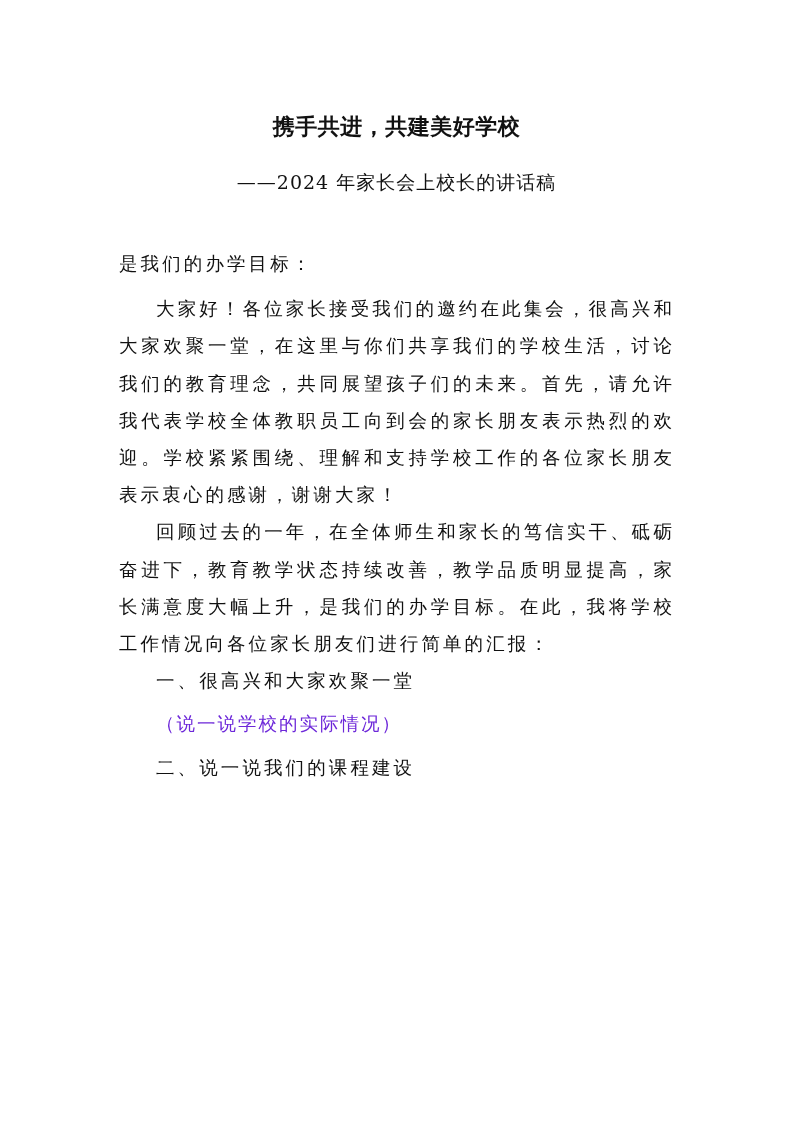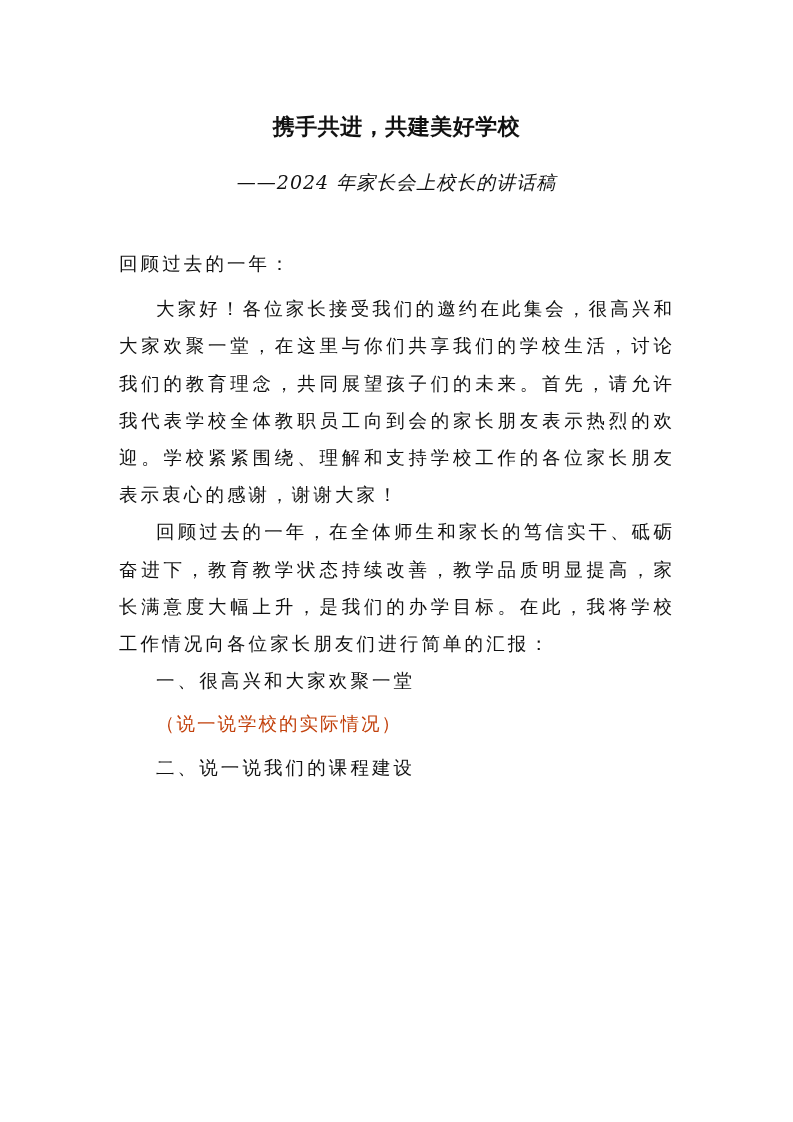--- a/index.html
+++ b/index.html
@@ -5,41 +5,41 @@
     html, body { margin: 0; padding: 0; background: #ffffff; }
     body { width: 793px; height: 1122px; position: relative; overflow: hidden; }
     .page { position: absolute; left: 0; top: 0; width: 793px; height: 926px; background: #fff; }
     .title {
       position: absolute; left: 0; width: 793px; top: 112px; text-align: center;
       font-family: "DejaVu Sans", sans-serif; font-weight: bold; font-size: 22px; color: #111;
       letter-spacing: 0.5px;
     }
     .subtitle {
       position: absolute; left: 0; width: 793px; top: 170px; text-align: center;
-      font-family: "DejaVu Serif", serif; font-size: 19px; color: #111; letter-spacing: 1px; font-style: italic;
+      font-family: "DejaVu Serif", serif; font-size: 19px; color: #111; letter-spacing: 1px;
     }
     .body {
       position: absolute; left: 119px; top: 245px; width: 556px;
       font-family: "DejaVu Serif", serif; font-size: 18.5px; color: #111;
       line-height: 37.2px; letter-spacing: 3.1px; text-align: justify;
     }
     .body p { margin: 0; }
     .indent { text-indent: 2em; }
     .salutation { margin-bottom: 8px !important; }
     .heading { text-indent: 2em; }
-    .note { color: #c2410c; text-indent: 2em; margin-top: 6px !important; margin-bottom: 6px !important; letter-spacing: 2px; }
+    .note { color: #6d28d9; text-indent: 2em; margin-top: 6px !important; margin-bottom: 6px !important; letter-spacing: 2px; }
   </style>
 </head>
 <body>
 
 <div class="page">
   <div class="title">携手共进，共建美好学校</div>
   <div class="subtitle">——2024 年家长会上校长的讲话稿</div>
 
   <div class="body">
-    <p class="salutation">回顾过去的一年：</p>
+    <p class="salutation">是我们的办学目标：</p>
     <p class="indent">大家好！各位家长接受我们的邀约在此集会，很高兴和大家欢聚一堂，在这里与你们共享我们的学校生活，讨论我们的教育理念，共同展望孩子们的未来。首先，请允许我代表学校全体教职员工向到会的家长朋友表示热烈的欢迎。学校紧紧围绕、理解和支持学校工作的各位家长朋友表示衷心的感谢，谢谢大家！</p>
     <p class="indent">回顾过去的一年，在全体师生和家长的笃信实干、砥砺奋进下，教育教学状态持续改善，教学品质明显提高，家长满意度大幅上升，是我们的办学目标。在此，我将学校工作情况向各位家长朋友们进行简单的汇报：</p>
     <p class="heading">一、很高兴和大家欢聚一堂</p>
     <p class="note">（说一说学校的实际情况）</p>
     <p class="heading">二、说一说我们的课程建设</p>
   </div>
 </div>
 
 </body></html>

